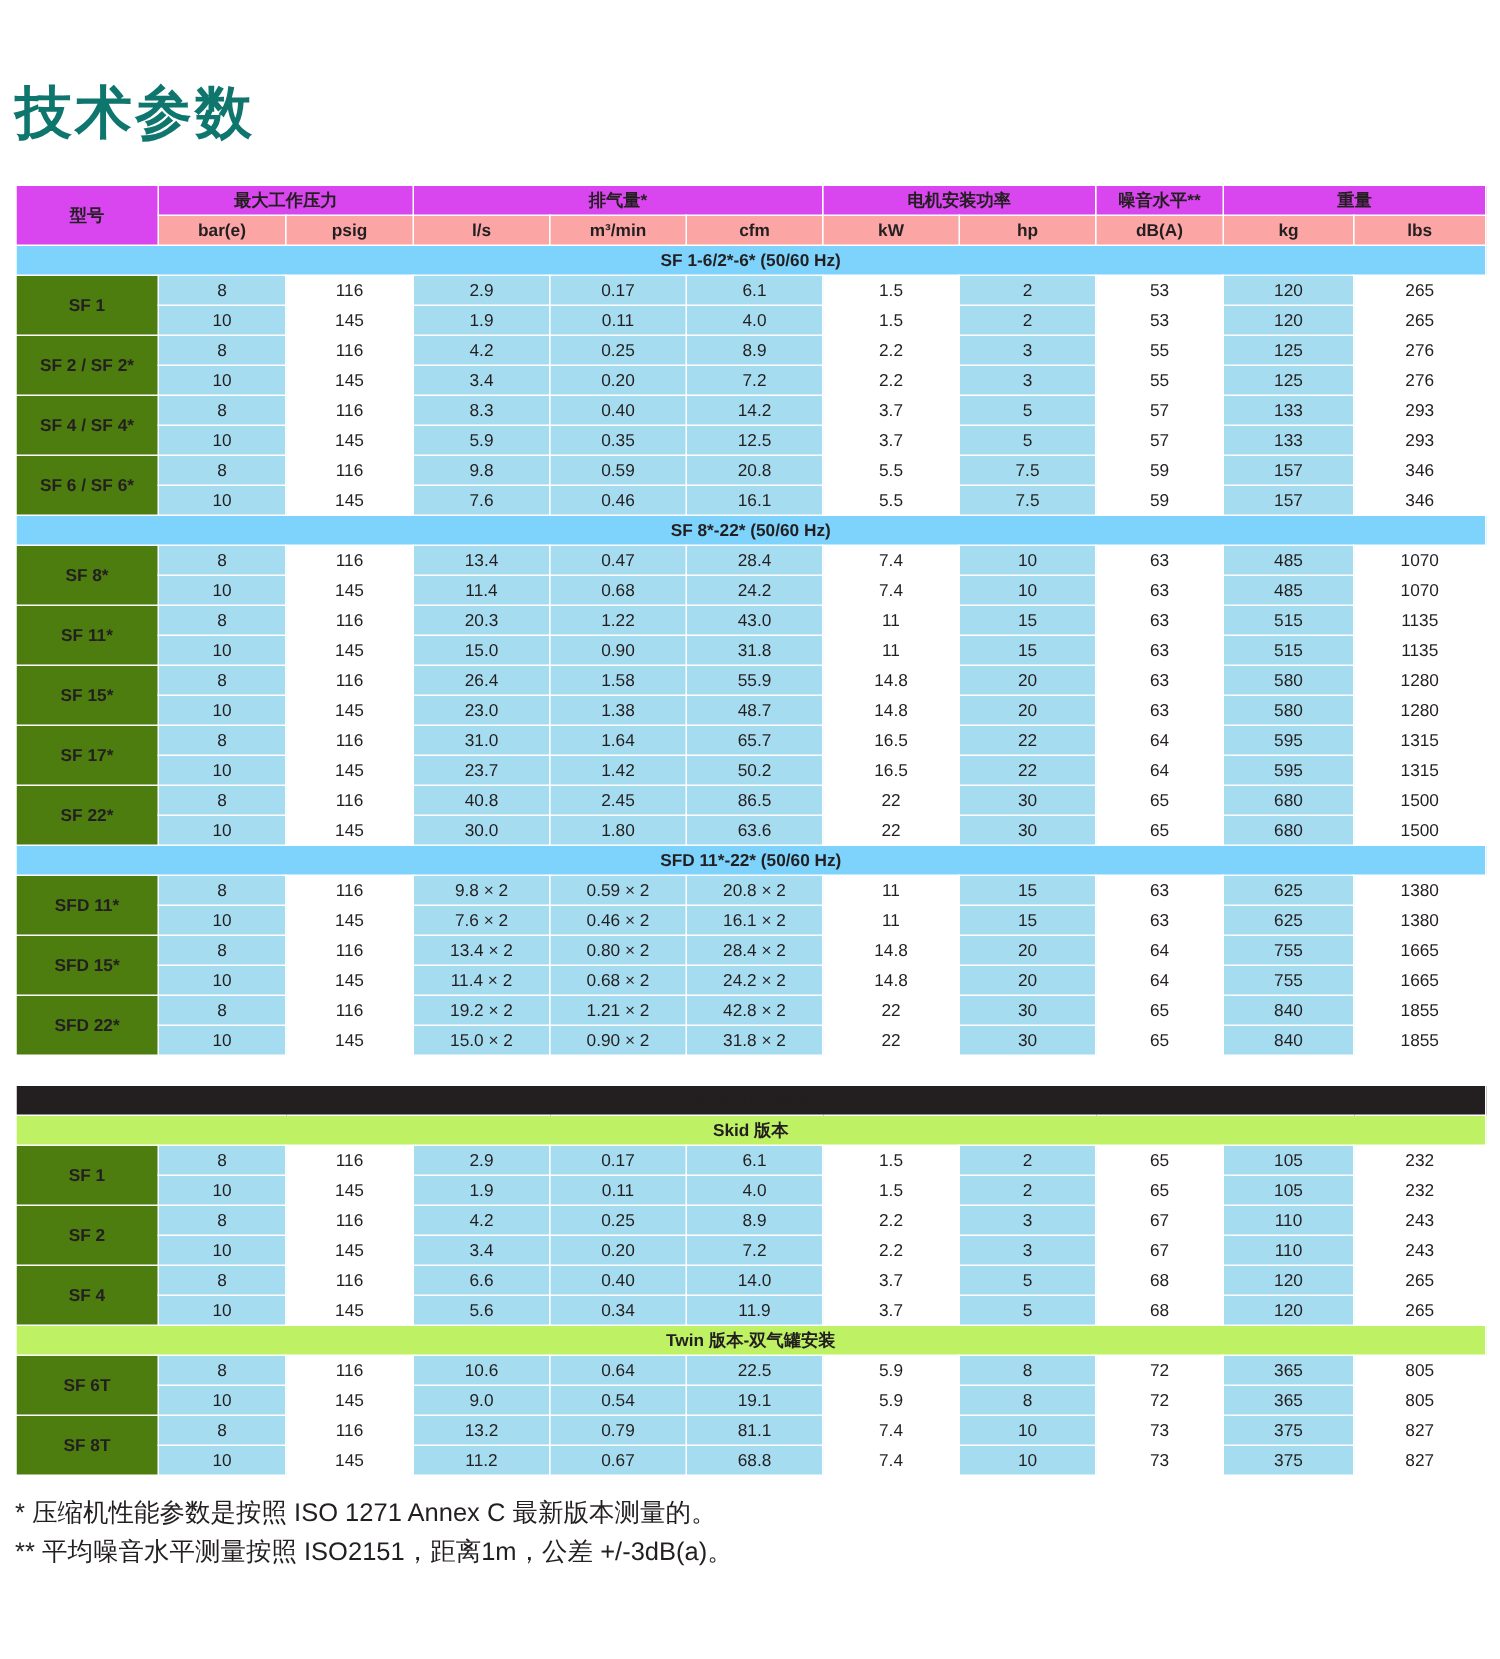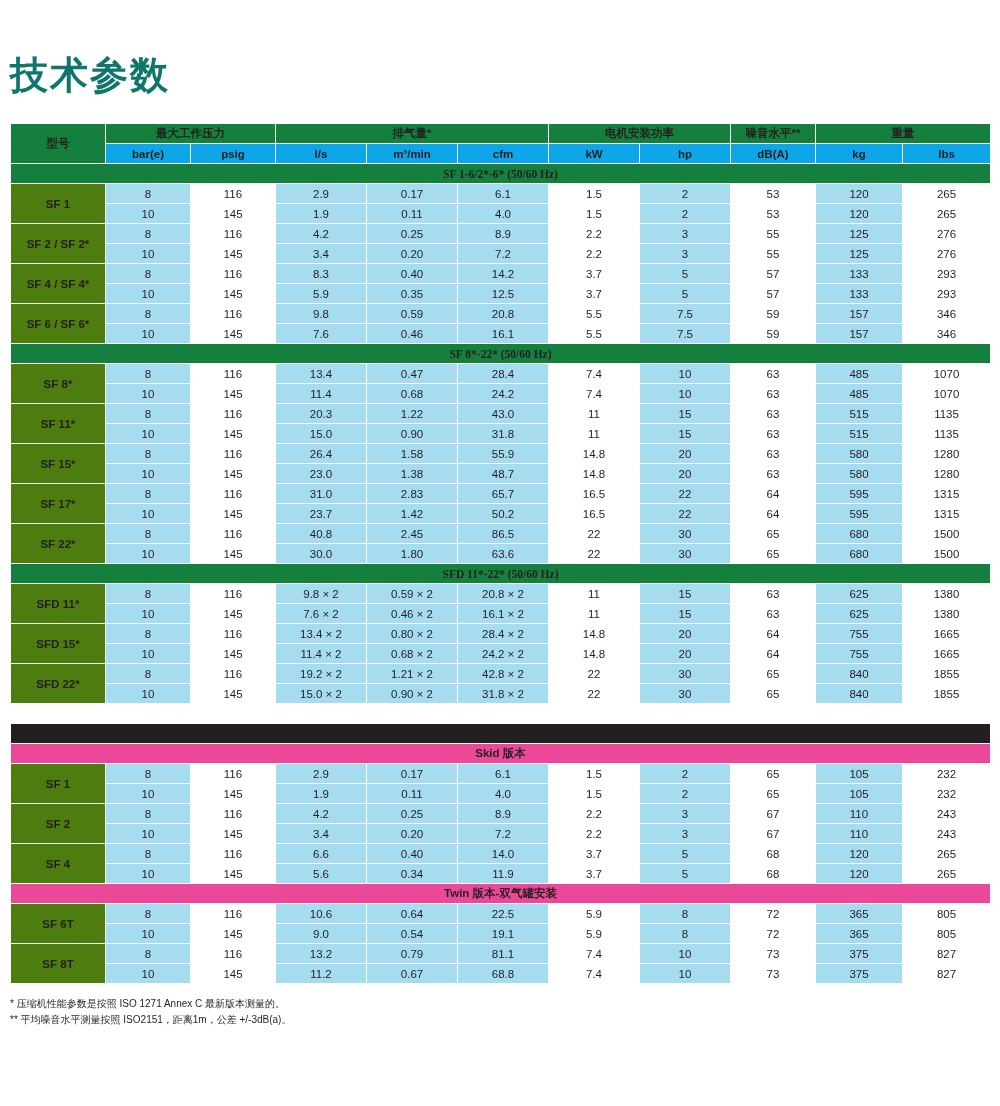--- a/index.html
+++ b/index.html
@@ -30,56 +30,55 @@
   table.spec td, table.spec th {
     border: 1px solid #ffffff;
     text-align: center;
     font-size: 11.5px;
     padding: 0;
     height: 20px;
     color: #231f20;
   }
   
   .hdr-top td {
-    background: #15803d;
+    background: #d946ef;
     color: #ffffff;
     font-weight: bold;
     font-size: 12.5px;
     height: 38px;
     border: 1px solid #ffffff;
   }
   .hdr-sub td {
-    background: #0ea5e9;
+    background: #fca5a5;
     color: #ffffff;
     font-weight: bold;
     font-size: 11.5px;
     height: 24px;
     border: 1px solid #ffffff;
   }
   .group-row td {
-    background: #15803d;
+    background: #7dd3fc;
     text-align: left;
     font-weight: bold;
     font-size: 12px;
     padding-left: 5px;
     height: 22px;
     color: #231f20;
-    font-family: Liberation Serif, serif;
   }
   .black-row td {
     background: #231f20;
     color: #ffffff;
     text-align: left;
     font-weight: bold;
     font-size: 12.5px;
     padding-left: 5px;
     height: 26px;
   }
   .sub-label-row td {
-    background: #ec4899;
+    background: #bef264;
     text-align: left;
     font-weight: bold;
     font-size: 12px;
     padding-left: 5px;
     height: 21px;
   }
   .c-blue { background: #a6dcf0; }
   .c-white { background: #ffffff; }
   .c-model {
     background: #4d7c0f;
@@ -87,21 +86,21 @@
     font-size: 12.5px;
     text-align: center;
   }
   .spacer-row td {
     border: none;
     height: 14px;
     background: #ffffff;
   }
   .footnotes {
     margin: 12px 0 12px 10px;
-    font-size: 10px;
+    font-size: 17px;
     line-height: 1.55;
     color: #231f20;
   }
 </style>
 </head>
 <body>
 
 <div class="page">
 
   <div class="title">技术参数</div>
@@ -322,21 +321,21 @@
           <td class="c-blue">20</td>
           <td class="c-white">63</td>
           <td class="c-blue">580</td>
           <td class="c-white">1280</td>
         </tr>
         <tr>
           <td class="c-model" rowspan="2">SF 17*</td>
           <td class="c-blue">8</td>
           <td class="c-white">116</td>
           <td class="c-blue">31.0</td>
-          <td class="c-blue">2.83</td>
+          <td class="c-blue">1.64</td>
           <td class="c-blue">65.7</td>
           <td class="c-white">16.5</td>
           <td class="c-blue">22</td>
           <td class="c-white">64</td>
           <td class="c-blue">595</td>
           <td class="c-white">1315</td>
         </tr>
         <tr>
           <td class="c-blue">10</td>
           <td class="c-white">145</td>

